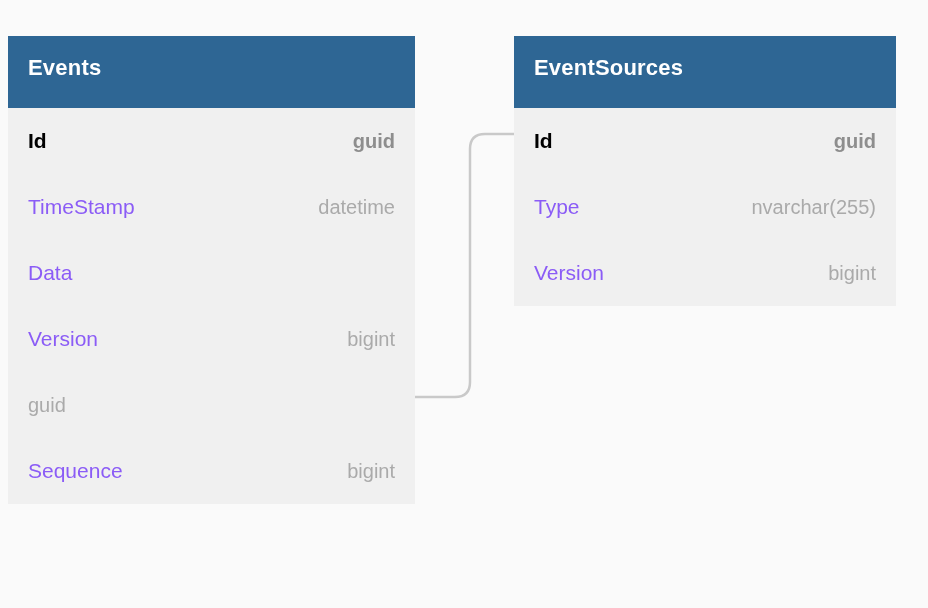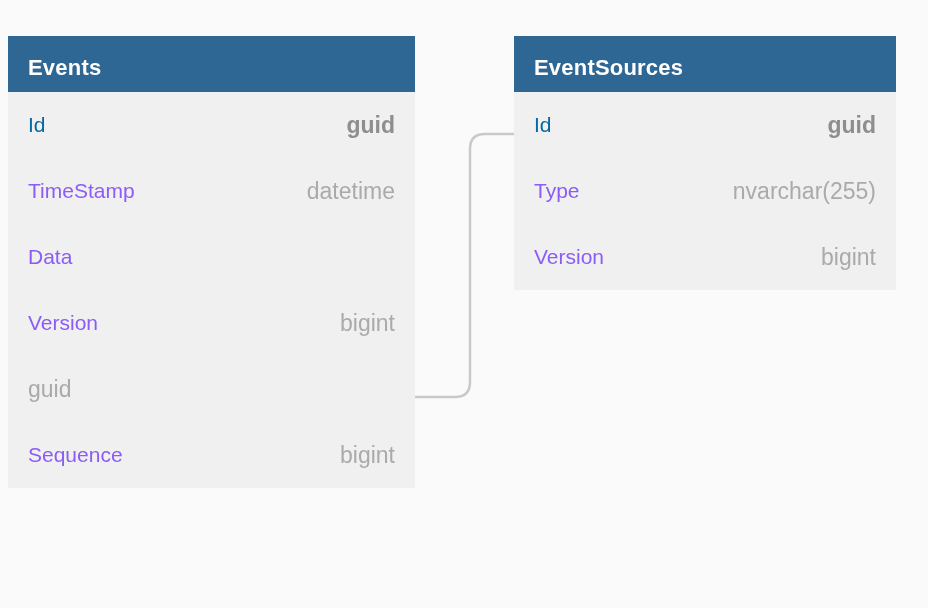--- a/index.html
+++ b/index.html
@@ -22,21 +22,21 @@
   
   .entity {
     position: absolute;
     box-sizing: border-box;
   }
   .entity-header {
     background: #2e6694;
     color: #ffffff;
     font-size: 22px;
     font-weight: bold;
-    height: 56px;
+    height: 72px;
     line-height: 64px;
     padding: 0 20px;
     box-sizing: border-box;
     letter-spacing: 0.2px;
   }
   .entity-body {
     background: #f0f0f0;
     padding: 0 20px;
     box-sizing: border-box;
   }
@@ -46,28 +46,28 @@
     justify-content: space-between;
     height: 66px;
     box-sizing: border-box;
   }
   .field-name {
     font-size: 21px;
     color: #8b5cf6;
     white-space: nowrap;
   }
   .field-type {
-    font-size: 23px;
+    font-size: 20px;
     color: #aaaaaa;
     white-space: nowrap;
     text-align: right;
   }
   .field-row.is-key .field-name {
-    color: #0369a1;
-    font-weight: normal;
+    color: #000000;
+    font-weight: bold;
   }
   .field-row.is-key .field-type {
     color: #8e8e8e;
     font-weight: bold;
   }
 
   
   #connector-layer {
     position: absolute;
     left: 0;

